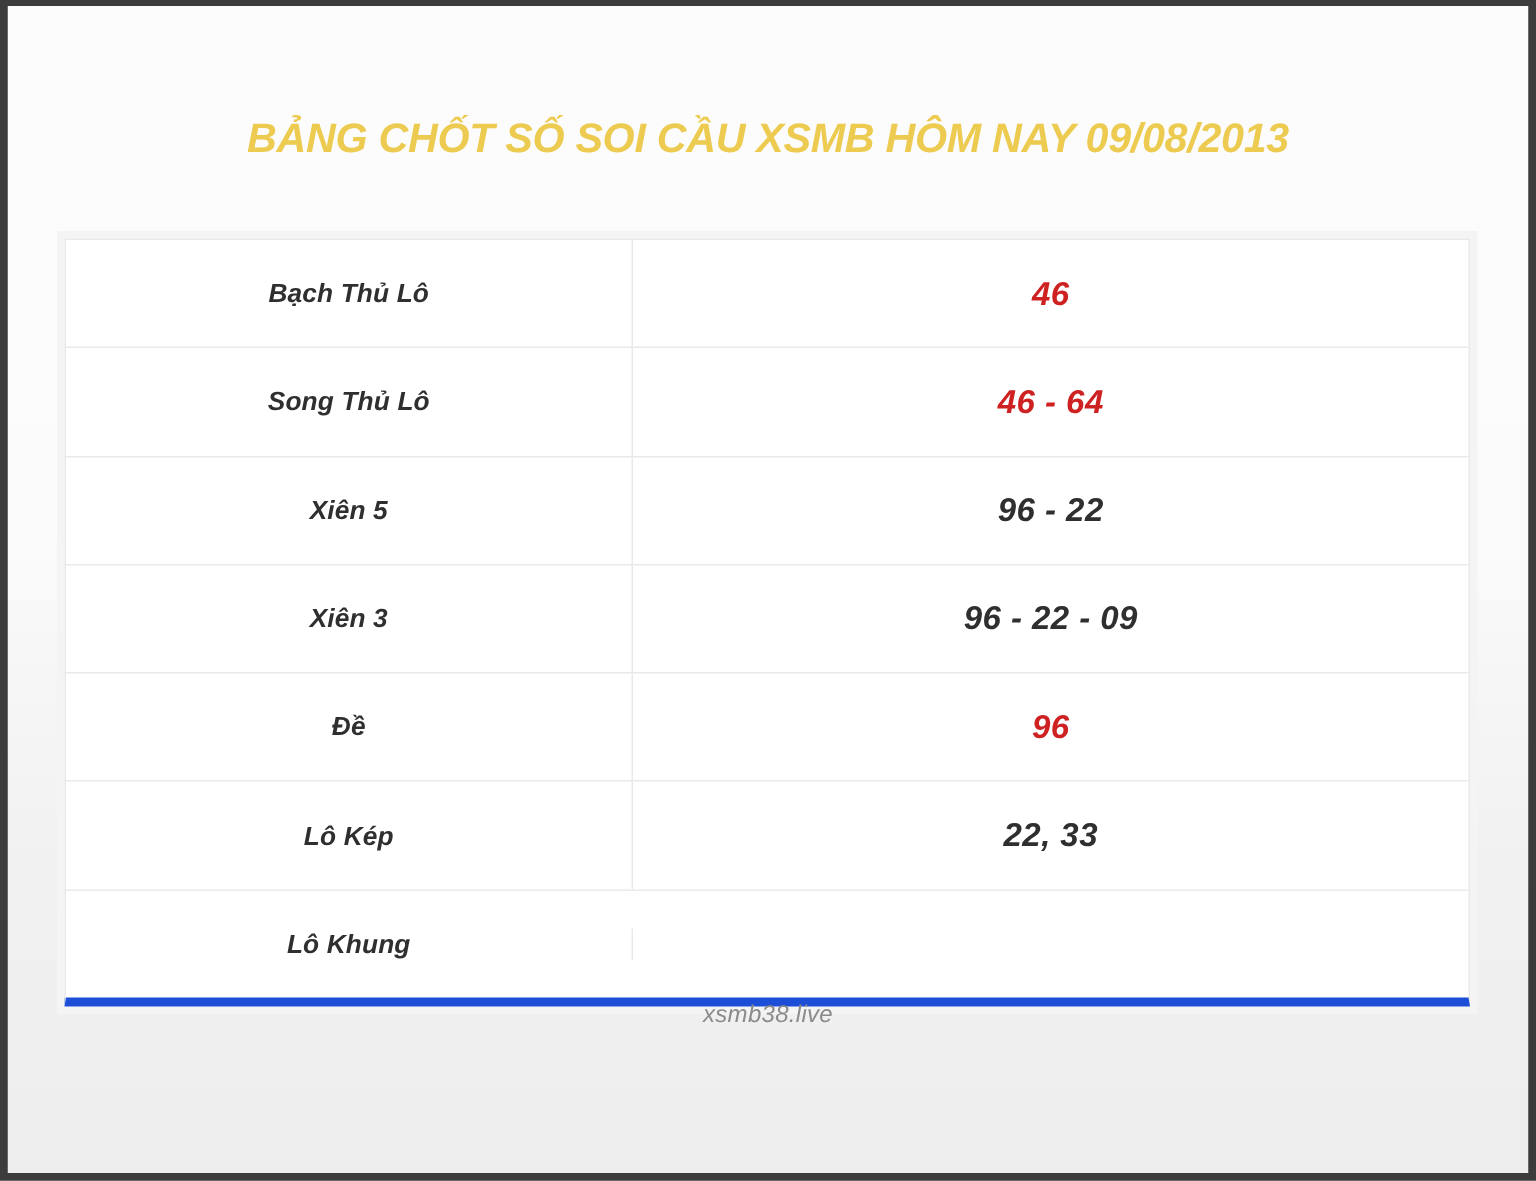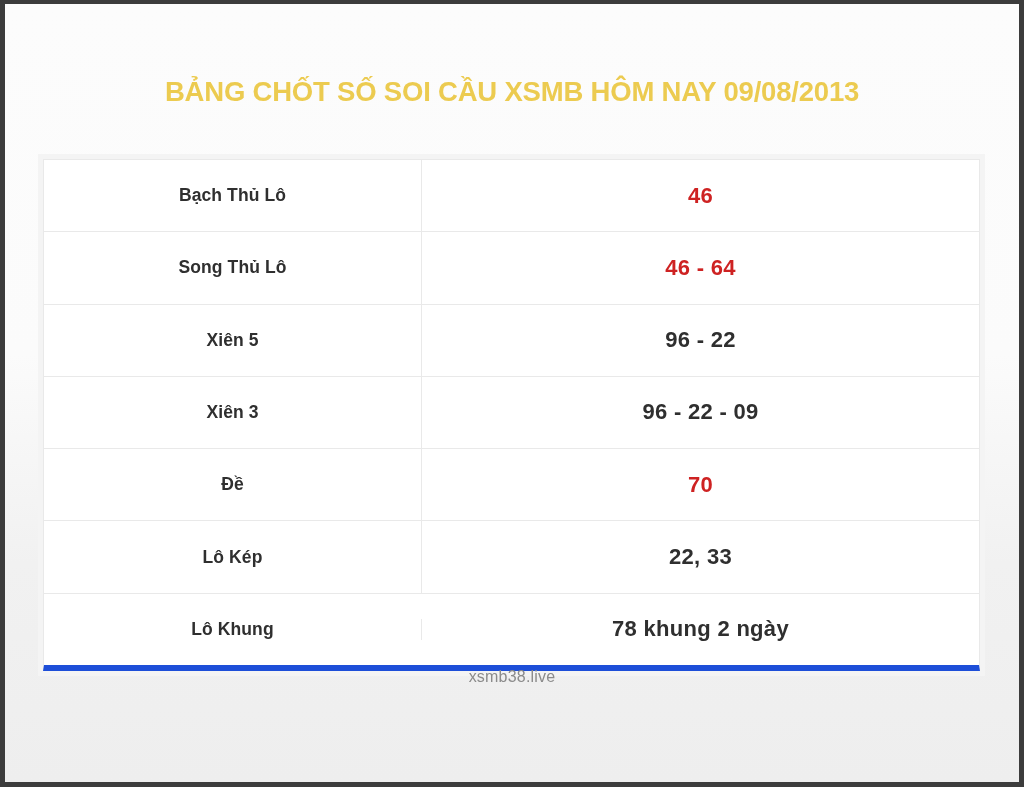--- a/index.html
+++ b/index.html
@@ -23,20 +23,21 @@
     border-left: 5px solid #3c3c3c;
     border-top: 4px solid #3c3c3c;
     border-right: 5px solid #3c3c3c;
     border-bottom: 5px solid #3c3c3c;
     background: linear-gradient(180deg, #fcfcfc 0%, #fbfbfb 45%, #f1f1f1 72%, #eeeeee 100%);
   }
   #inner {
     position: relative;
     width: 100%;
     height: 100%;
+    font-style: italic;
   }
 
   
   .title-wrap {
     position: absolute;
     left: 0;
     top: 72px;
     width: 100%;
     text-align: center;
   }
@@ -144,29 +145,28 @@
           <div class="row">
             <div class="cell-label">Xiên 5</div>
             <div class="cell-value">96 - 22</div>
           </div>
           <div class="row">
             <div class="cell-label">Xiên 3</div>
             <div class="cell-value">96 - 22 - 09</div>
           </div>
           <div class="row">
             <div class="cell-label">Đề</div>
-            <div class="cell-value highlight">70</div>
+            <div class="cell-value highlight">96</div>
           </div>
           <div class="row">
             <div class="cell-label">Lô Kép</div>
             <div class="cell-value">22, 33</div>
           </div>
           <div class="row">
             <div class="cell-label">Lô Khung</div>
-            <div class="cell-value">78 khung 2 ngày</div>
           </div>
         </div>
     </div>
 
     <div class="footer">
       <div class="footer-text">xsmb38.live</div>
     </div>
 
   </div>
 </div>

